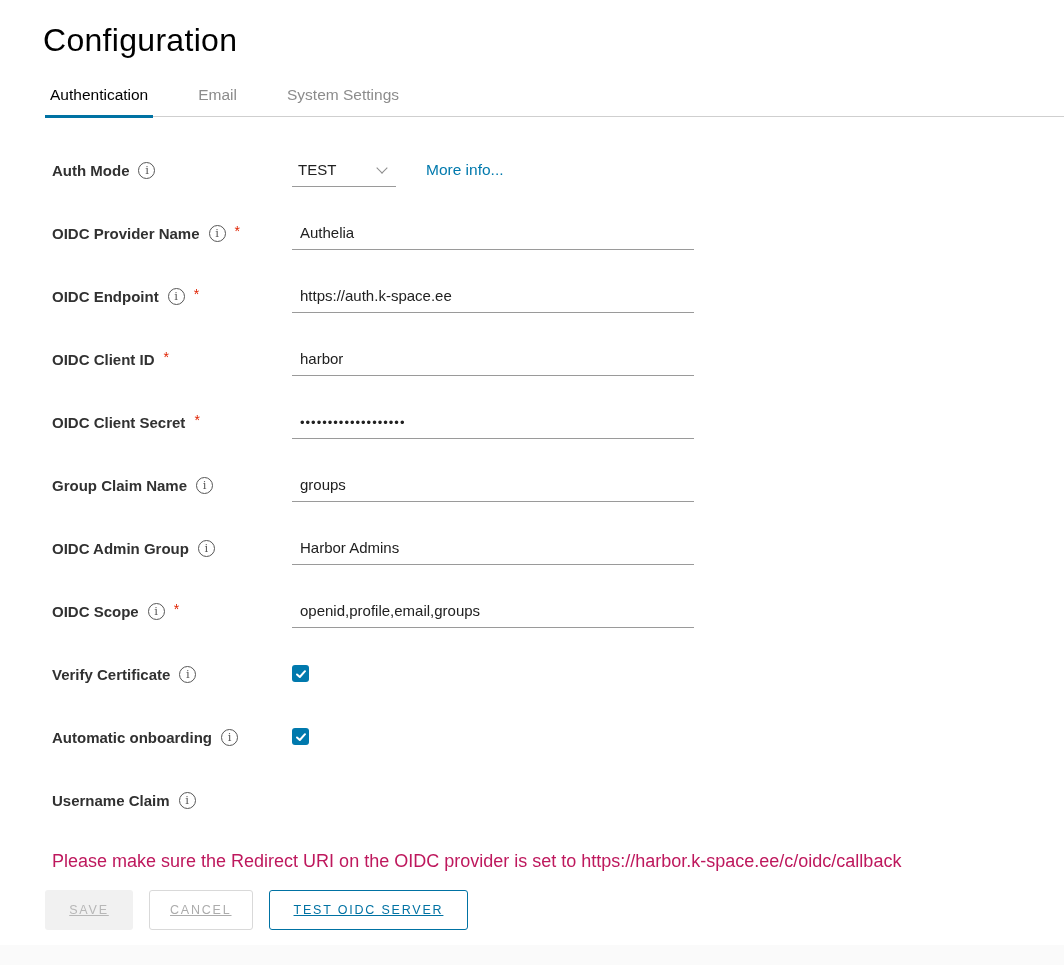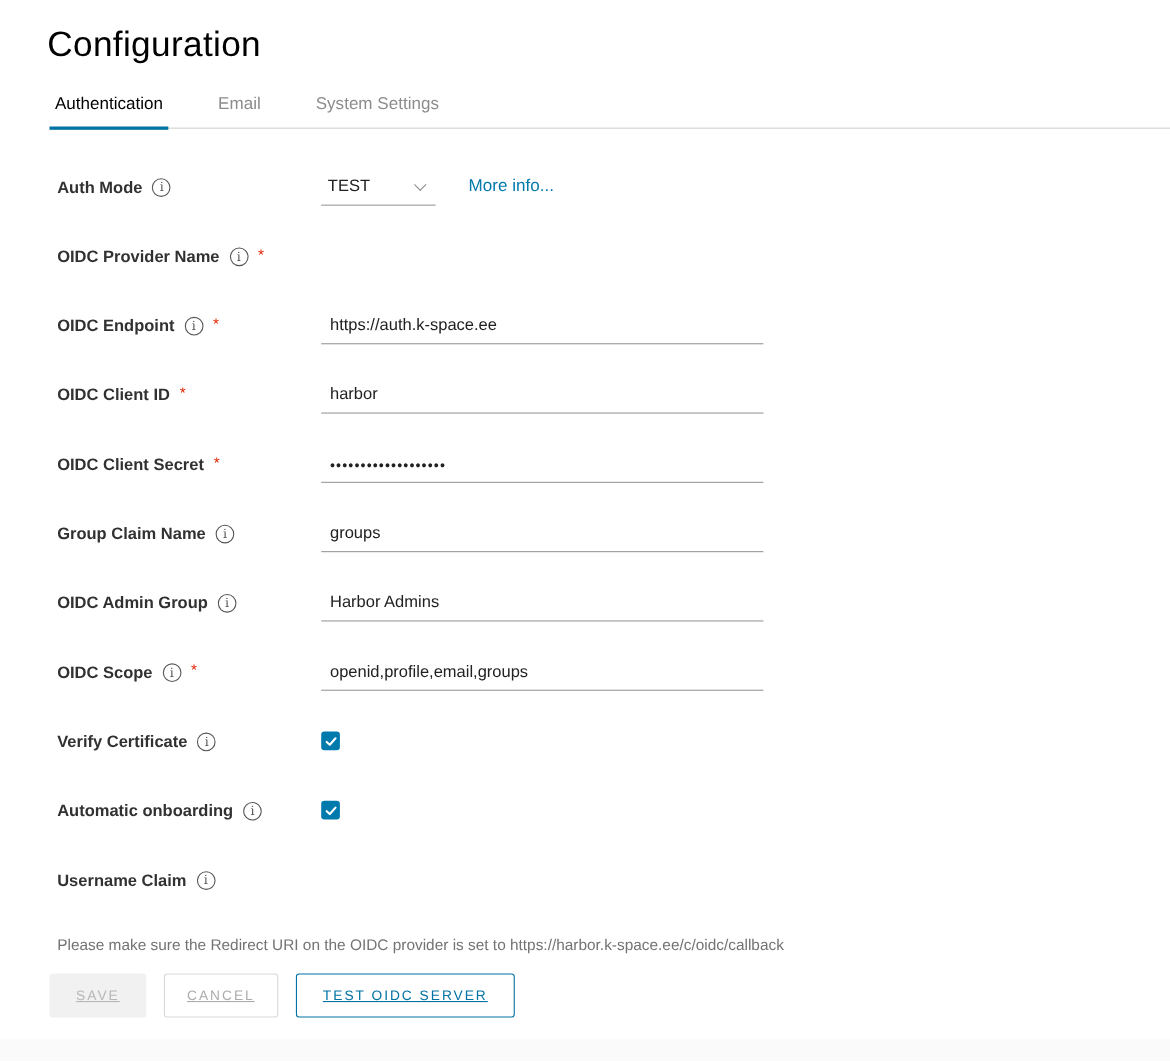--- a/index.html
+++ b/index.html
@@ -66,21 +66,21 @@
     margin:3px 0 0 30px; font-size:15.5px; color:var(--link,#0079ad);
     text-decoration:none; cursor:pointer;
   }
   .checkbox {
     width:17px; height:17px; margin-top:3px; border-radius:3px;
     background:var(--checkbox,#0079ad);
     display:inline-flex; align-items:center; justify-content:center; cursor:pointer;
   }
   .checkbox svg { width:12px; height:12px; }
   
-  .note { margin:0 0 8px 52px; font-size:14px; color:#737373; }
+  .note { margin:0 0 8px 52px; font-size:18px; color:#be185d; }
   .actions { display:flex; margin:18px 0 0 45px; }
   .btn {
     height:40px; border-radius:3px; font-family:"Liberation Sans", sans-serif;
     font-size:12.5px; font-weight:500; letter-spacing:1.8px; text-transform:uppercase;
     background:transparent; border:none; cursor:pointer; white-space:nowrap;text-decoration:underline;
   }
   .btn-save { min-width:88px; background:#f1f1f1; color:#b7b7b7; cursor:default; }
   .btn-cancel { margin-left:16px; padding:12px 20px; border:1px solid #d9d9d9; color:#acacac; cursor:default; }
   .btn-test { margin-left:16px; padding:0 24px; border:1px solid var(--accent,#0072a3); color:var(--accent,#0072a3); }
 </style>
@@ -112,20 +112,23 @@
         <a class="link">More info...</a>
       </div>
     </div>
 
     <div class="row">
       <div class="label-col">
         <span class="field-label">OIDC Provider Name</span>
         <span class="info-icon">i</span>
         <span class="req">*</span>
       </div>
+      <div class="control-col">
+        <input class="text-field" type="text" value="Authelia" style="">
+      </div>
     </div>
 
     <div class="row">
       <div class="label-col">
         <span class="field-label">OIDC Endpoint</span>
         <span class="info-icon">i</span>
         <span class="req">*</span>
       </div>
       <div class="control-col">
         <input class="text-field" type="text" value="https://auth.k-space.ee" style="">

